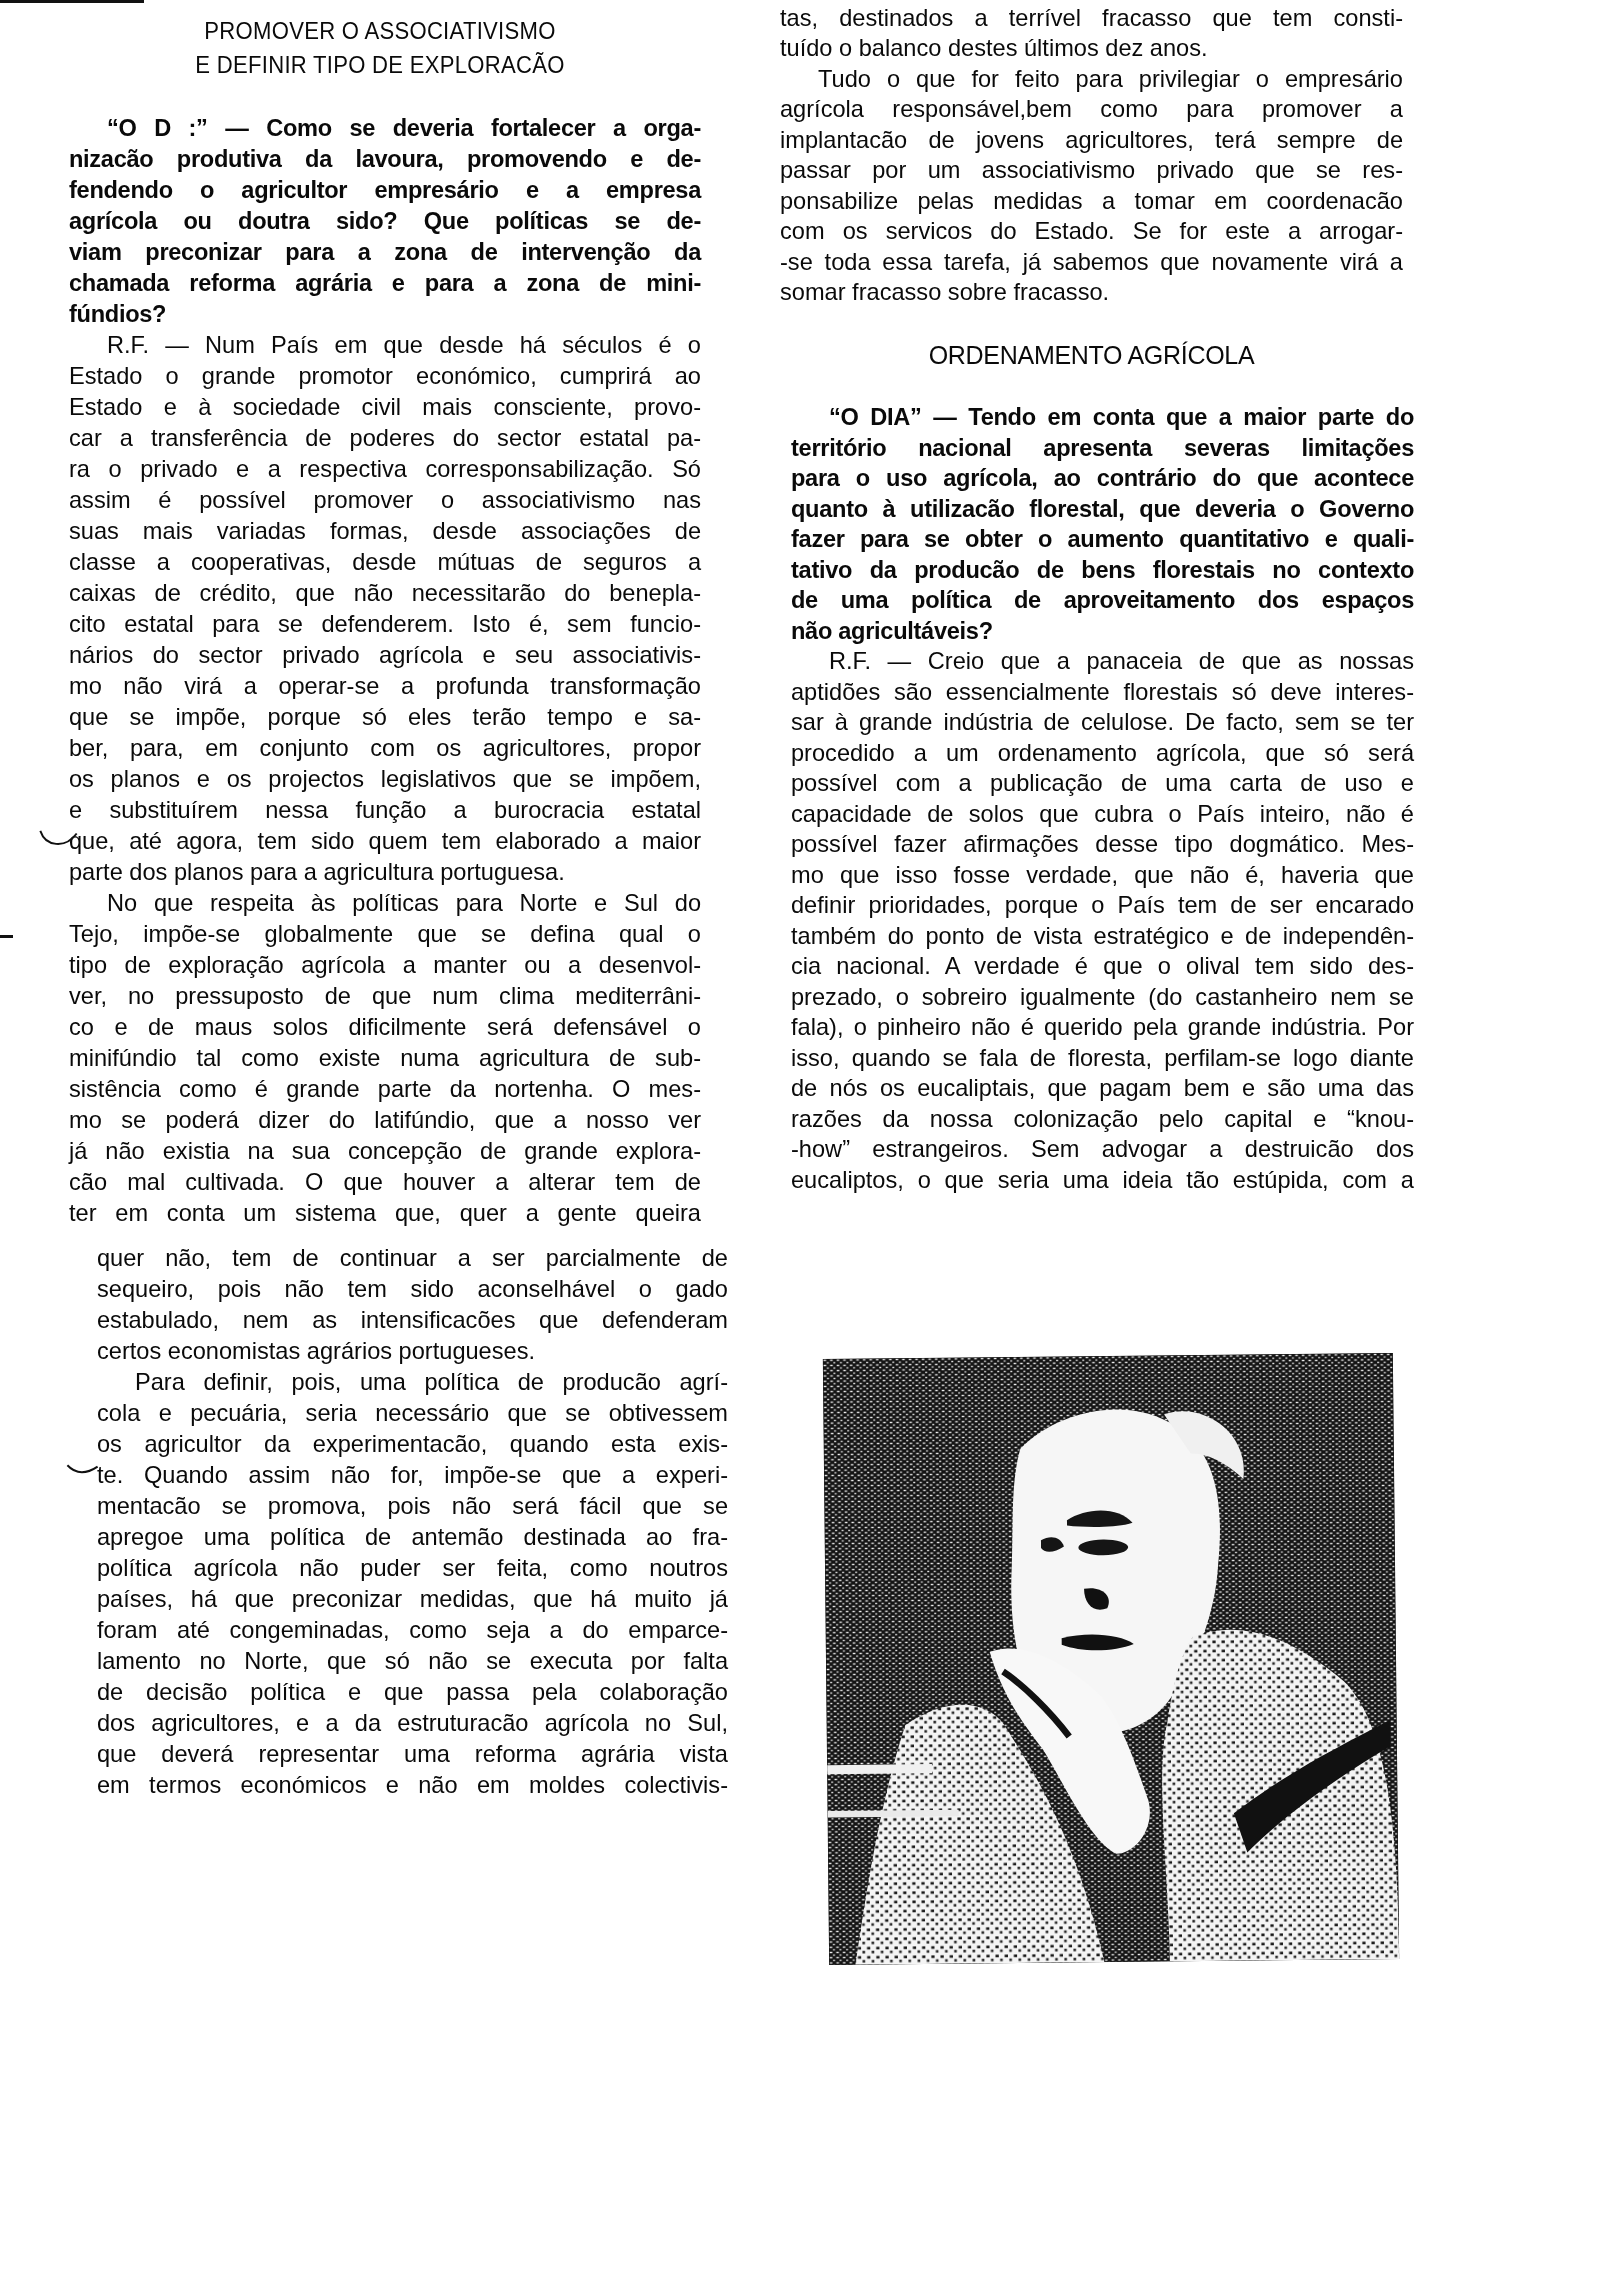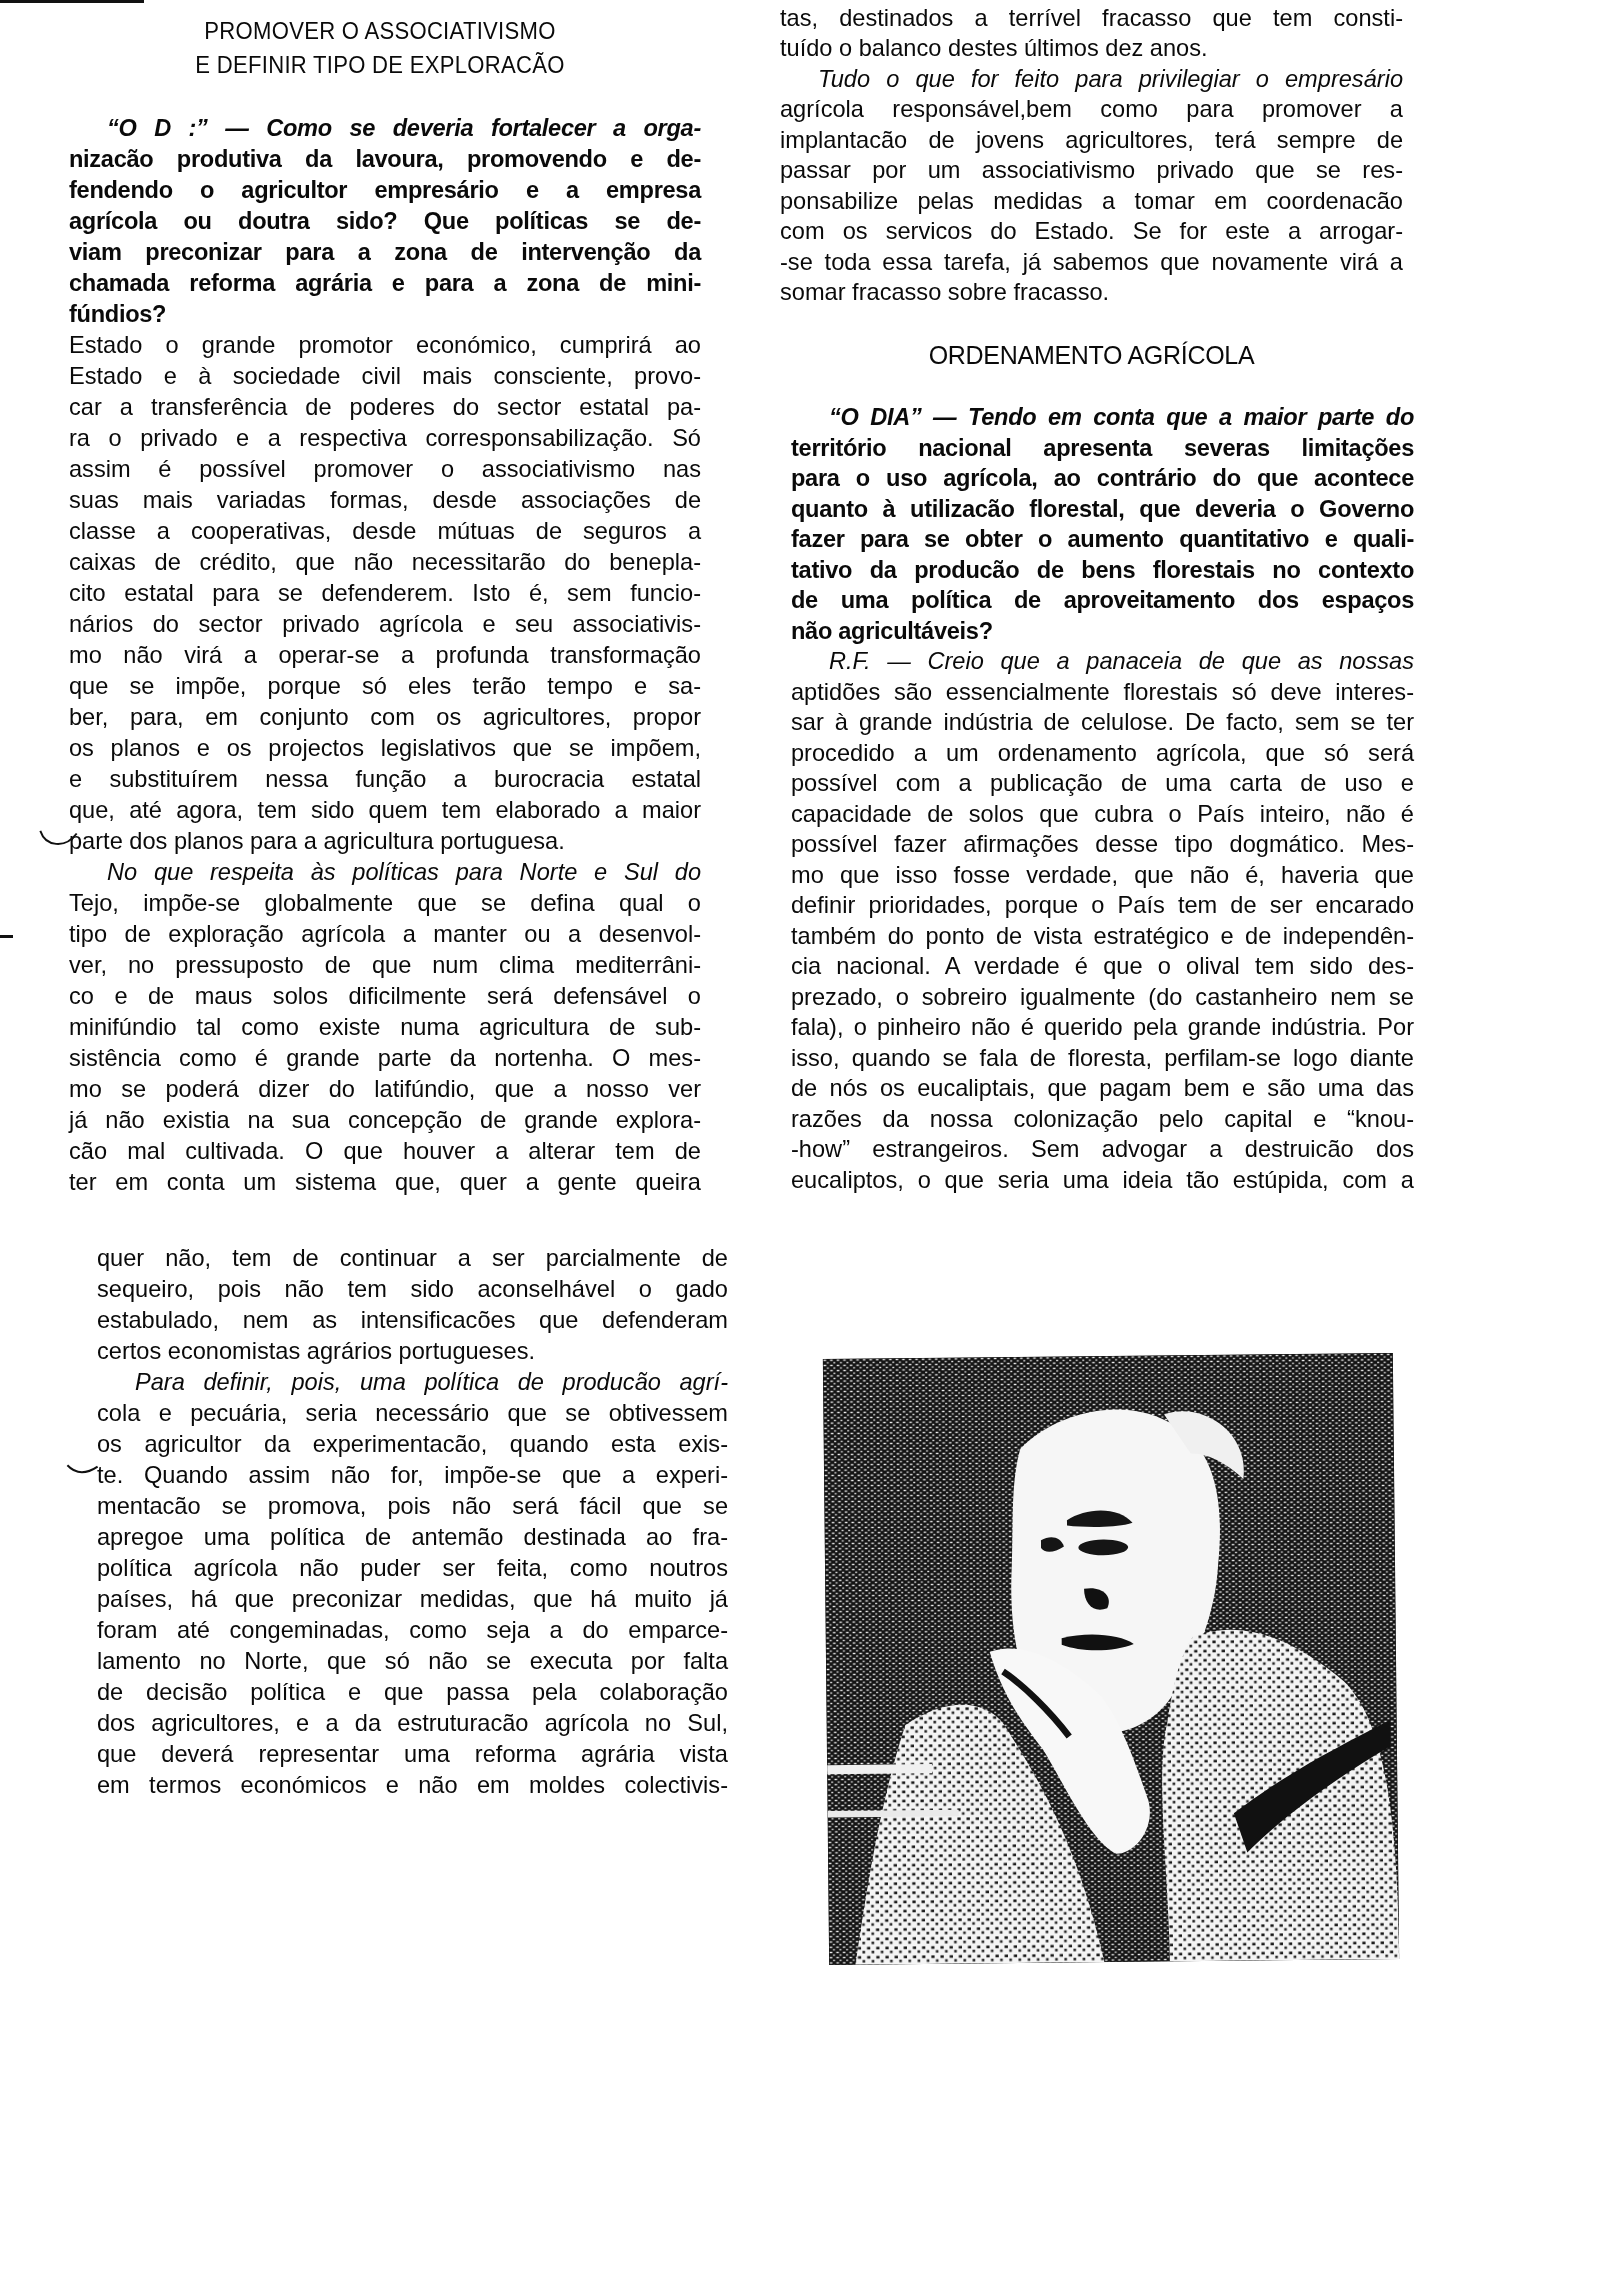--- a/index.html
+++ b/index.html
@@ -7,21 +7,21 @@
   .topline { position: absolute; left: 0; top: 0; width: 144px; height: 2.6px; background: #111; }
   .headline { position: absolute; left: 64px; width: 632px; text-align: center; font-size: 24px; letter-spacing: 0.3px; line-height: 34px; top: 14.4px; }
   .headline div { white-space: nowrap; transform: scaleX(0.92); transform-origin: center; }
   .col { position: absolute; }
   .col-left-upper { left: 69px; top: 113px; width: 632px; }
   .col-left-lower { left: 97px; top: 1243px; width: 631px; }
   .col-right { left: 780px; top: 2.6px; width: 623px; }
   .para { margin: 0; }
   .line { display: block; height: 31px; line-height: 31px; font-size: 23.6px; white-space: nowrap; text-align: justify; text-align-last: justify; overflow: visible; }
   .col-right .line { height: 30.5px; line-height: 30.5px; }
-  .line.first { padding-left: 38px; font-style: italic; }
+  .line.first { padding-left: 38px; }
   .line.last { text-align-last: left; }
   .para.bold .line { font-weight: bold; letter-spacing: -0.3px; }
   .section-heading { position: absolute; left: 780px; width: 623px; top: 341px; text-align: center; font-size: 25px; font-weight: normal; letter-spacing: -0.3px; }
   .photo { position: absolute; left: 826px; top: 1356px; width: 570px; height: 606px; transform: rotate(-0.6deg); background: #111; overflow: hidden; }
   .photo svg { width: 100%; height: 100%; display: block; }
   .margin-mark { position: absolute; }
 </style>
 </head>
 <body>
 
@@ -36,20 +36,21 @@
     <div class="para bold question">
       <span class="line first">“O D :” — Como se deveria fortalecer a orga-</span>
       <span class="line">nizacão produtiva da lavoura, promovendo e de-</span>
       <span class="line">fendendo o agricultor empresário e a empresa</span>
       <span class="line">agrícola ou doutra sido? Que políticas se de-</span>
       <span class="line">viam preconizar para a zona de intervenção da</span>
       <span class="line">chamada reforma agrária e para a zona de mini-</span>
       <span class="line last">fúndios?</span>
     </div>
     <div class="para answer">
+      <span class="line first">R.F. — Num País em que desde há séculos é o</span>
       <span class="line">Estado o grande promotor económico, cumprirá ao</span>
       <span class="line">Estado e à sociedade civil mais consciente, provo-</span>
       <span class="line">car a transferência de poderes do sector estatal pa-</span>
       <span class="line">ra o privado e a respectiva corresponsabilização. Só</span>
       <span class="line">assim é possível promover o associativismo nas</span>
       <span class="line">suas mais variadas formas, desde associações de</span>
       <span class="line">classe a cooperativas, desde mútuas de seguros a</span>
       <span class="line">caixas de crédito, que não necessitarão do benepla-</span>
       <span class="line">cito estatal para se defenderem. Isto é, sem funcio-</span>
       <span class="line">nários do sector privado agrícola e seu associativis-</span>

